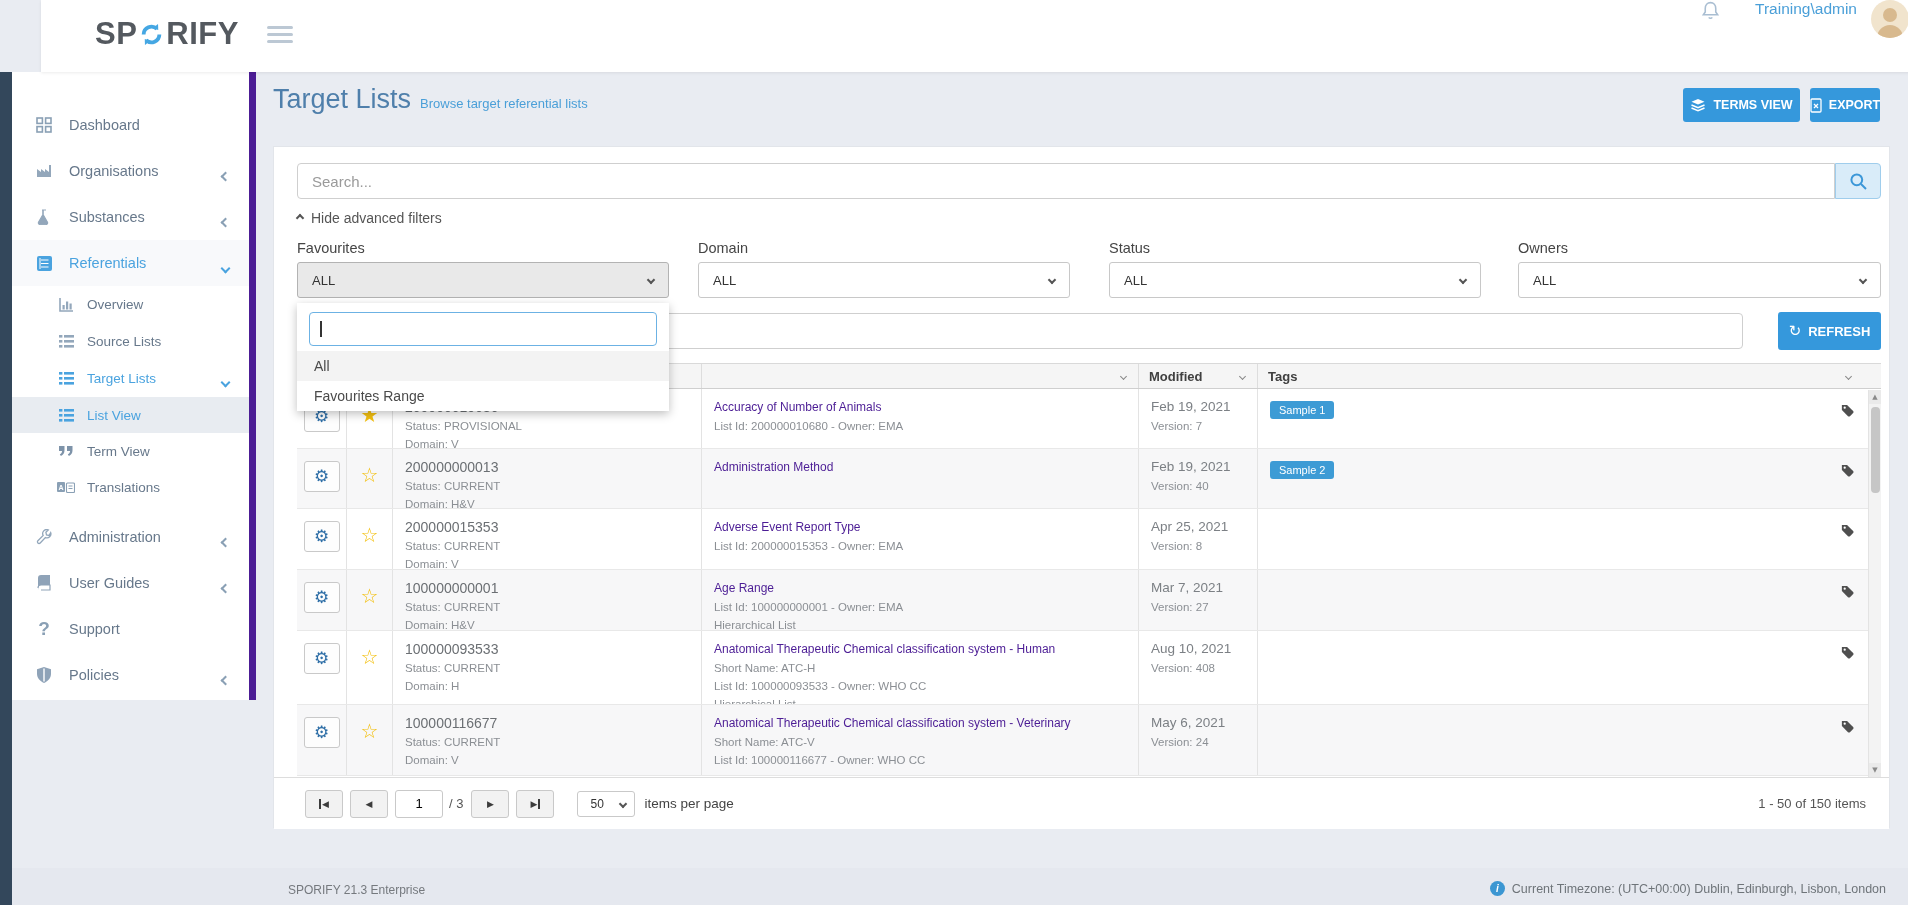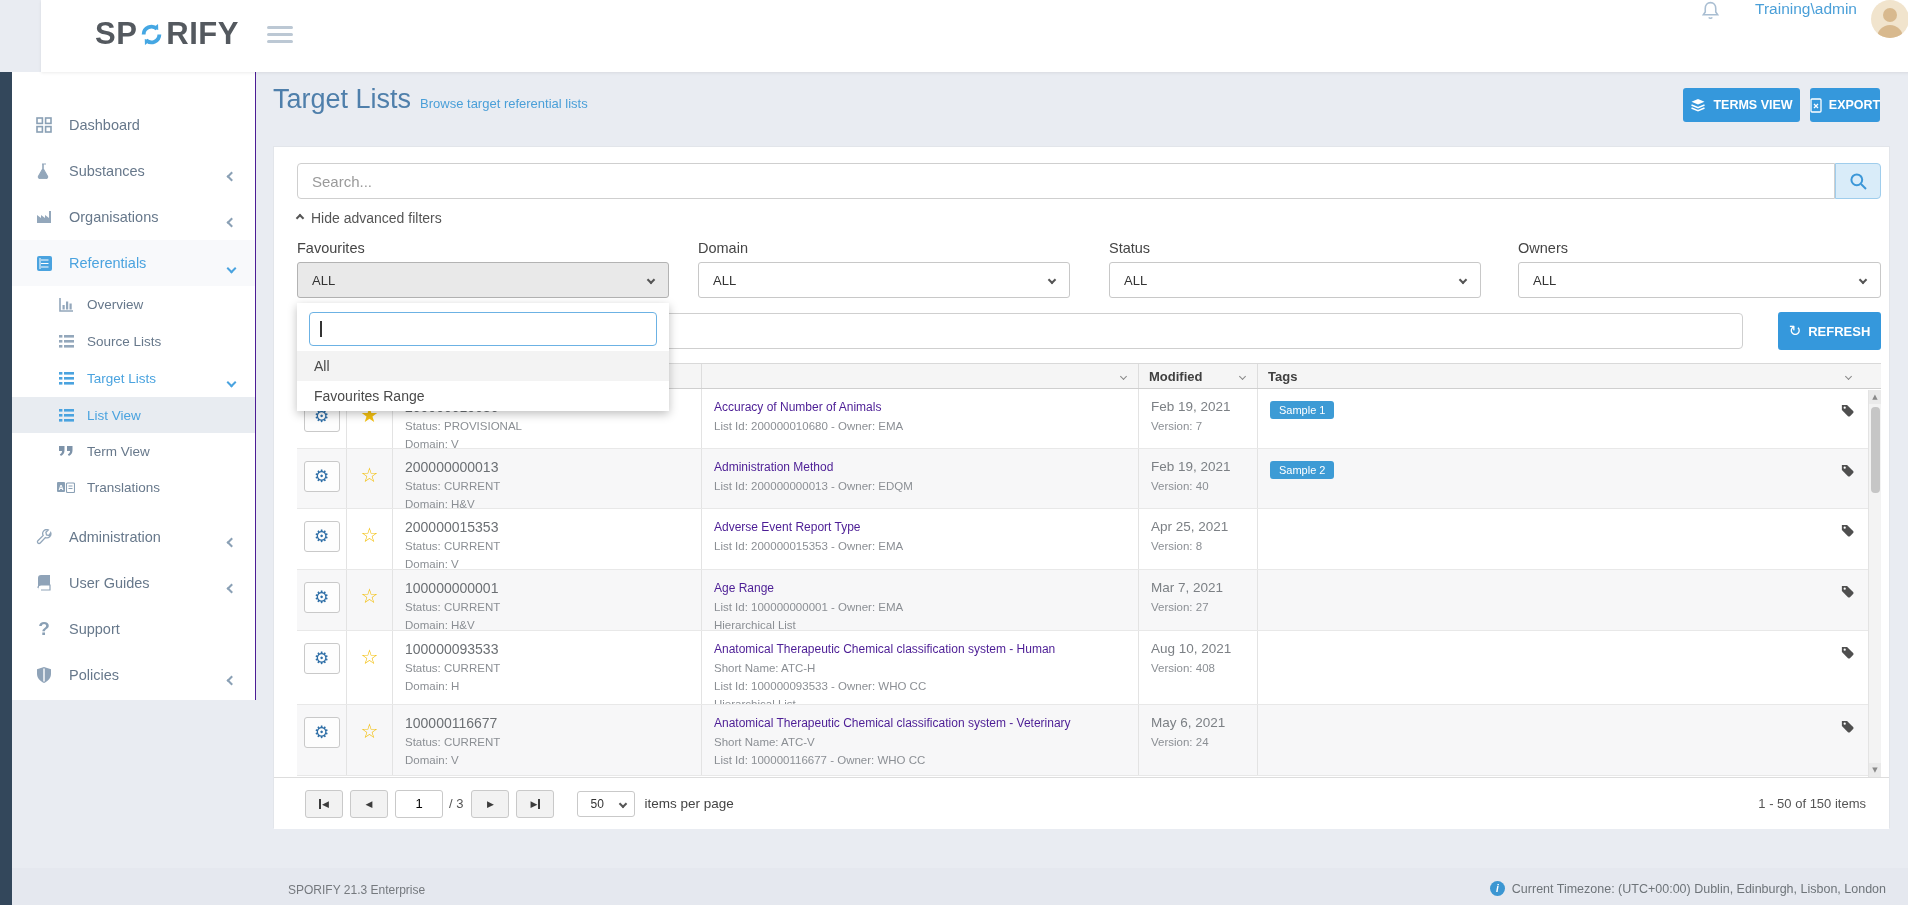--- a/index.html
+++ b/index.html
@@ -17,21 +17,21 @@
   .hamburger span { display:block; height:3px; margin-bottom:4px; background:#bcc8d4; border-radius:2px; }
   .top-right { position:absolute; right:0; top:0; height:72px; display:flex; align-items:flex-start; }
   .bell { margin-right:34px; cursor:pointer; }
   .username { color:#4a9fd8; font-size:15.5px; margin-right:14px; cursor:pointer; }
   .avatar { width:38px; height:38px; border-radius:50%; background:#f1e4cd; overflow:hidden; cursor:pointer; }
   .chat-ic { margin-left:22px; margin-right:-12px; cursor:pointer; }
 
   
   .left-strip { position:absolute; left:0; top:72px; width:12px; height:833px; background:#33475b; }
   .sidebar { position:absolute; left:12px; top:72px; width:244px; height:628px; background:#fff;
-             border-right:1px solid #4c1d95; padding-top:30px; z-index:30; }
+             border-right:7px solid #4c1d95; padding-top:30px; z-index:30; }
   .sb-item { position:relative; height:46px; display:flex; align-items:center; padding-left:22px;
              color:#67788b; font-size:14.5px; cursor:pointer; }
   .sb-item .ic { width:20px; margin-right:15px; display:flex; justify-content:center; align-items:center; color:#8aa0b5; }
   .sb-item .chev-holder { position:absolute; right:20px; top:19px; }
   .sb-sub { height:37px; padding-left:44px; font-size:13.5px; }
   .sb-sub .ic { margin-right:11px; }
   .sb-sub2 { height:36px; }
   .sb-blue { color:#4aa3df; }
   .sb-blue .ic { color:#4aa3df; }
   .sb-head { background:#f8f9fb;text-align:right; }
@@ -211,34 +211,34 @@
               <rect x="9.6" y="1" width="5.4" height="5.4"></rect>
         <rect x="1" y="9.6" width="5.4" height="5.4"></rect>
               <rect x="9.6" y="9.6" width="5.4" height="5.4"></rect>
             </g>
           </svg>
       </span>
       <span>Dashboard</span>
     </div>
     <div class="sb-item">
       <span class="ic">
+        <svg width="16" height="14" viewBox="0 0 16 14">
+          <path d="M1 13V5l4 3V5l4 3V5l4 3V1h2v12Z" fill="#93a7bb"></path>
+        </svg>
+      </span>
+      <span>Organisations</span>
+      <span class="chev-holder"><span class="chev left"></span></span>
+    </div>
+    <div class="sb-item">
+      <span class="ic">
         <svg width="14" height="16" viewBox="0 0 14 16">
           <path d="M5 1h4M5.8 1v4l4.6 8a1.8 1.8 0 0 1-1.6 2.7H3.2A1.8 1.8 0 0 1 1.6 13l4.6-8V1" fill="#93a7bb" stroke="#93a7bb" stroke-width="1.1"></path>
         </svg>
       </span>
       <span>Substances</span>
-      <span class="chev-holder"><span class="chev left"></span></span>
-    </div>
-    <div class="sb-item">
-      <span class="ic">
-        <svg width="16" height="14" viewBox="0 0 16 14">
-          <path d="M1 13V5l4 3V5l4 3V5l4 3V1h2v12Z" fill="#93a7bb"></path>
-        </svg>
-      </span>
-      <span>Organisations</span>
       <span class="chev-holder"><span class="chev left"></span></span>
     </div>
     <div class="sb-item sb-head sb-blue">
       <span class="ic">
         <svg width="15" height="15" viewBox="0 0 15 15">
           <rect width="15" height="15" rx="2" fill="#4aa3df"></rect>
           <path d="M4 4h7.5M4 7.5h7.5M4 11h7.5" stroke="#fff" stroke-width="1.2"></path>
           <path d="M3 2v11" stroke="#fff" stroke-width="1"></path>
         </svg>
       </span>
@@ -505,21 +505,20 @@
         <div class="cell c-star">
             <span class="star">☆</span>
           </div>
         <div class="cell c-id">
           <div class="id-line">200000000013</div>
           <div class="sub">Status: CURRENT</div>
           <div class="sub">Domain: H&amp;V</div>
         </div>
         <div class="cell c-name">
           <a class="name-link">Administration Method</a>
-          <div class="sub">List Id: 200000000013 - Owner: EDQM</div>
         </div>
         <div class="cell c-mod">
           <div class="mod-line">Feb 19, 2021</div>
           <div class="sub">Version: 40</div>
         </div>
         <div class="cell c-tags">
           <span class="badge">Sample 2</span>
           <span class="tagicon">
             <svg width="15" height="15" viewBox="0 0 16 16">
                 <path d="M2 2h5.5L14 8.5a1.5 1.5 0 0 1 0 2.1l-3.4 3.4a1.5 1.5 0 0 1-2.1 0L2 7.5Z" fill="#4f4f4f"></path>

